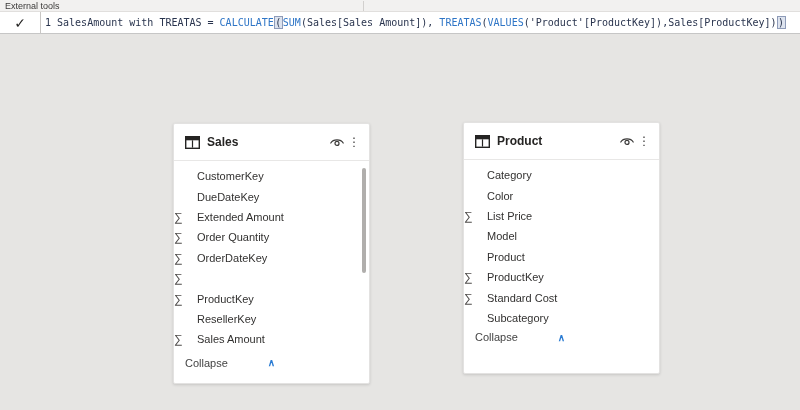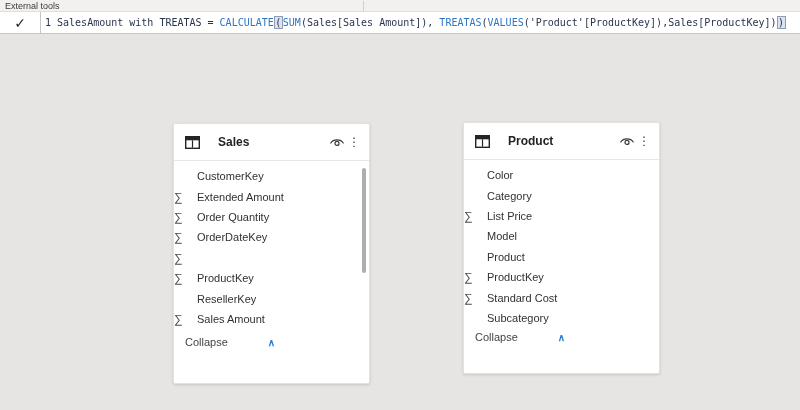--- a/index.html
+++ b/index.html
@@ -31,21 +31,21 @@
   .canvas { position:absolute; left:0; top:35px; width:800px; height:375px; background:#e6e5e3; }
 
   .table-card { position:absolute; width:197px; background:#fff; border:1px solid #e3e2e1;
                 border-radius:2px; box-shadow:0 1px 3px rgba(0,0,0,.14); }
   .card-sales   { left:173px; top:88px;  height:261px; }
   .card-product { left:463px; top:87px;  height:252px; }
 
   .card-header { height:37px; border-bottom:1px solid #e8e7e6; display:flex; align-items:center;
                  padding:0 8px 0 10px; }
   .tbl-icon { width:17px; height:17px; flex:0 0 17px; }
-  .card-title { font-size:12px; font-weight:bold; color:#252423; margin-left:17px; flex:1; }
+  .card-title { font-size:12px; font-weight:bold; color:#252423; margin-left:6px; flex:1; }
   .eye-btn { width:20px; height:16px; display:flex; align-items:center; justify-content:center; cursor:pointer; }
   .kebab-btn { width:14px; height:18px; display:flex; align-items:center; justify-content:center;
                font-size:12px; color:#3b3a39; line-height:1; cursor:pointer; }
 
   .field-list { padding-top:5px; }
   .field-row { height:20.4px; display:flex; align-items:center; cursor:pointer; }
   .sig { width:23px; font-size:12px; color:#4f4d4b; text-align:left; flex:0 0 23px; }
   .flabel { font-size:11px; color:#323130; }
 
   .collapse-row { display:flex; align-items:center; padding-left:11px; margin-top:7px;
@@ -93,20 +93,24 @@
       <span class="kebab-btn">
         <span>⋮</span>
       </span>
     </div>
     <div class="field-list">
       <div class="field-row">
           <span class="sig"></span>
           <span class="flabel">CustomerKey</span>
         </div>
       <div class="field-row">
+          <span class="sig"></span>
+          <span class="flabel">DueDateKey</span>
+        </div>
+      <div class="field-row">
           <span class="sig">∑</span>
           <span class="flabel">Extended Amount</span>
         </div>
       <div class="field-row">
           <span class="sig">∑</span>
           <span class="flabel">Order Quantity</span>
         </div>
       <div class="field-row">
           <span class="sig">∑</span>
           <span class="flabel">OrderDateKey</span>
@@ -148,25 +152,25 @@
           <circle cx="8" cy="7.4" r="2" fill="none" stroke="#3b3a39" stroke-width="1.2"></circle>
         </svg>
       </span>
       <span class="kebab-btn">
         <span>⋮</span>
       </span>
     </div>
     <div class="field-list">
       <div class="field-row">
           <span class="sig"></span>
+          <span class="flabel">Category</span>
+        </div>
+      <div class="field-row">
+          <span class="sig"></span>
           <span class="flabel">Color</span>
-        </div>
-      <div class="field-row">
-          <span class="sig"></span>
-          <span class="flabel">Category</span>
         </div>
       <div class="field-row">
           <span class="sig">∑</span>
           <span class="flabel">List Price</span>
         </div>
       <div class="field-row">
           <span class="sig"></span>
           <span class="flabel">Model</span>
         </div>
       <div class="field-row">

